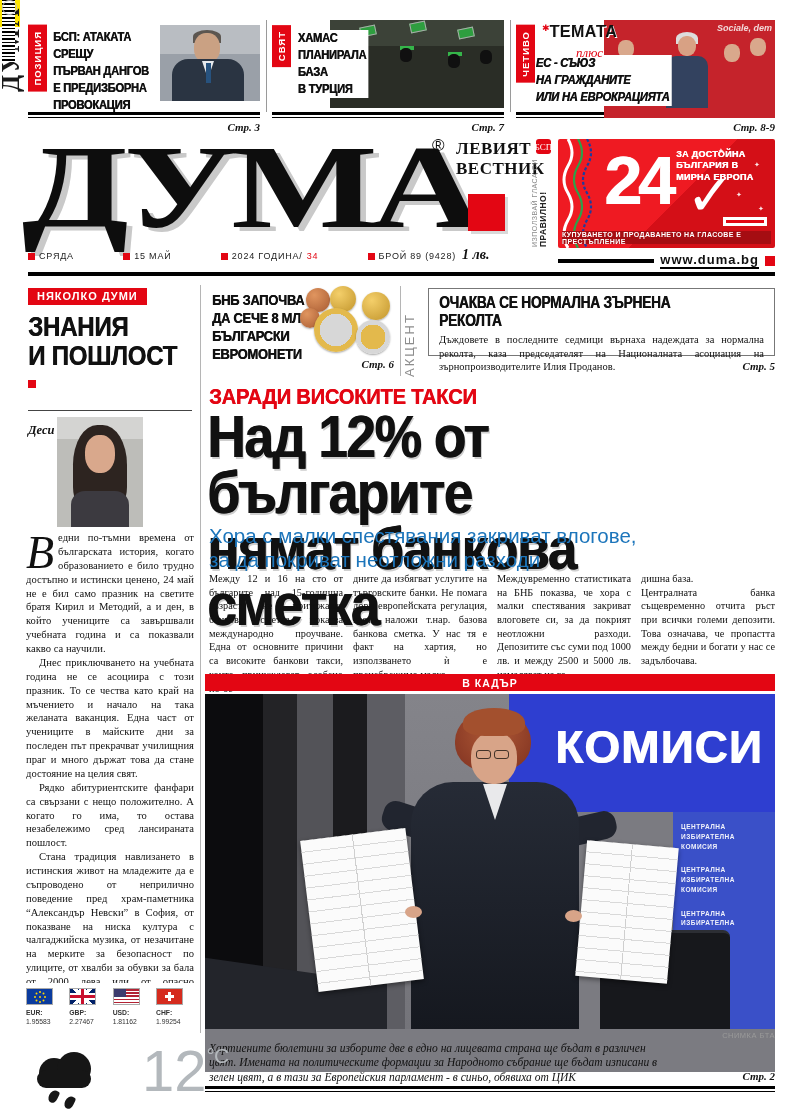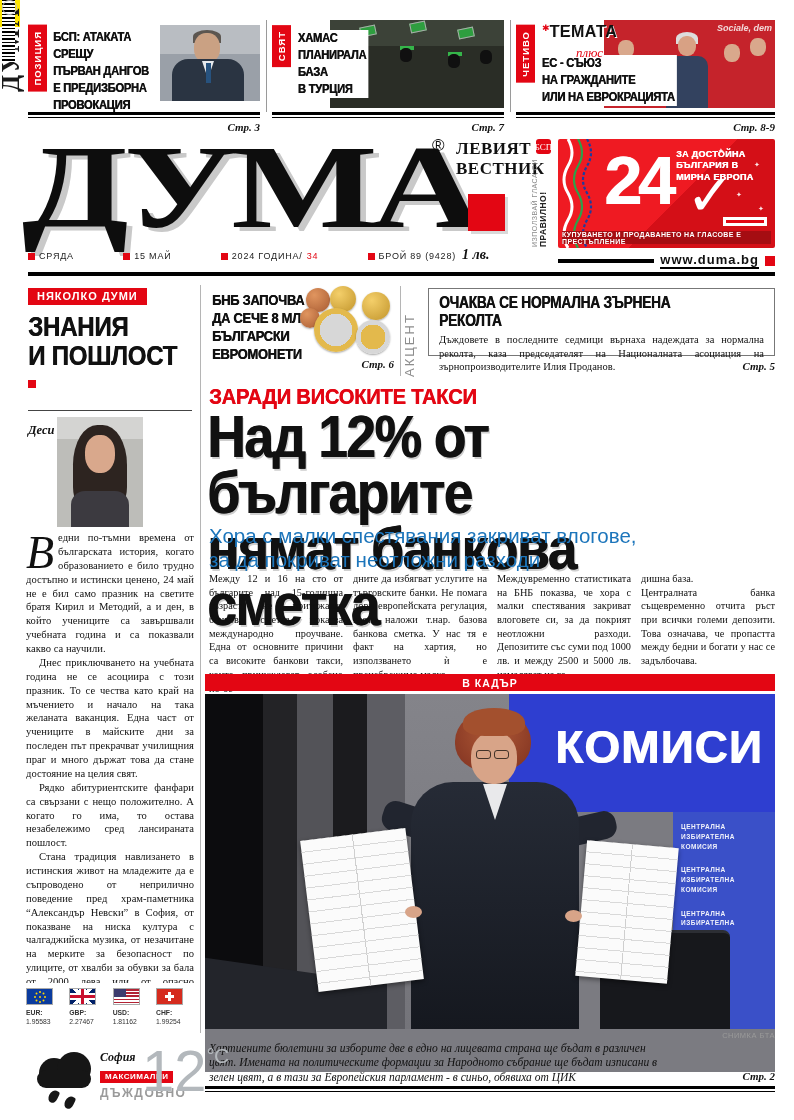--- a/index.html
+++ b/index.html
@@ -35,21 +35,21 @@
   .photo1 .hair { position:absolute; left:33px; top:5px; width:28px; height:13px; background:#5c5650; border-radius:50% 50% 0 0; }
   .photo1 .suit { position:absolute; left:12px; top:34px; width:72px; height:42px; background:#2a3442; border-radius:16px 16px 0 0; }
   .photo1 .shirt { position:absolute; left:42px; top:36px; width:12px; height:18px; background:#e8eaec; clip-path:polygon(0 0,100% 0,50% 100%); }
   .photo1 .tie { position:absolute; left:46px; top:38px; width:5px; height:20px; background:#27527e; }
 
   .photo2 { left:58px; top:0; width:174px; height:88px; background:linear-gradient(180deg,#3c4238 0 30%, #2a2d26 30% 100%); }
   .photo2 .flag { position:absolute; width:16px; height:10px; background:#2e9e3f; transform:rotate(-12deg); }
   .photo2 .mask { position:absolute; width:12px; height:14px; background:#101010; border-radius:40%; }
   .photo2 .band { position:absolute; width:14px; height:4px; background:#35b54a; }
 
-  .photo3 { left:88px; top:0; width:171px; height:88px; background:linear-gradient(180deg,#c5232b 0 100%); }
+  .photo3 { left:88px; top:0; width:171px; height:98px; background:linear-gradient(180deg,#c5232b 0 100%); }
   .photo3 .txt { position:absolute; right:3px; top:3px; color:#f3d9d9; font-family:"Liberation Sans",sans-serif; font-size:9px; font-weight:bold; font-style:italic; }
   .photo3 .head { position:absolute; width:16px; height:18px; background:#d9a88c; border-radius:45%; }
   .photo3 .spk-hair { position:absolute; left:72px; top:12px; width:22px; height:12px; background:#dddddd; border-radius:50% 50% 0 0; }
   .photo3 .spk-head { position:absolute; left:74px; top:16px; width:18px; height:20px; background:#d8a184; border-radius:45%; }
   .photo3 .spk-suit { position:absolute; left:62px; top:36px; width:42px; height:52px; background:#33425f; border-radius:10px 10px 0 0; }
   .brand3 { position:absolute; left:26px; top:3px; z-index:4; }
   .brand3 .star { color:#e30613; font-size:9px; vertical-align:top; }
   .brand3 .word { font-family:"Liberation Sans",sans-serif; font-weight:bold; font-size:16px; letter-spacing:.5px; color:#111; text-shadow:1px 1px 0 #fff,.5px 0 0 #111; }
   .brand3 .script { position:absolute; left:34px; top:22px; color:#e30613; font-style:italic; font-size:13px; font-family:"Liberation Serif",serif; }
 
@@ -258,21 +258,21 @@
         <div class="head" style="left:120px;top:24px;"></div>
         <div class="head" style="left:146px;top:18px;"></div>
       <div class="spk-hair"></div>
         <div class="spk-head"></div>
         <div class="spk-suit"></div>
     </div>
     <div class="brand3">
       <span class="star">✱</span><span class="word">ТЕМАТА</span>
       <span class="script">плюс</span>
     </div>
-    <div class="t-head" style="left:25px; top:35px; width:170px;"><span class="cond heavy pre chipline">ЕС - СЪЮЗ
+    <div class="t-head" style="left:19px; top:35px; width:170px;font-style:italic;"><span class="cond heavy pre chipline">ЕС - СЪЮЗ
 НА ГРАЖДАНИТЕ
 ИЛИ НА ЕВРОКРАЦИЯТА</span></div>
     <div class="t-dline dline"></div>
     <div class="t-page pageref">Стр. 8-9</div>
   </div>
 
   <div class="abs vsep" style="left:266px;"></div>
   <div class="abs vsep" style="left:510px;"></div>
 
   <div class="abs logo">ДУМА</div>
@@ -468,20 +468,15 @@
     </div>
   </div>
 
   <div class="abs wx-cloud">
     <div class="c1"></div>
       <div class="c2"></div>
       <div class="base"></div>
     <div class="drop d1"></div>
       <div class="drop d2"></div>
   </div>
-  <div class="abs wx-text">
-    <div class="wx-city">София</div>
-    <div class="wx-badge">МАКСИМАЛНИ</div>
-    <div class="wx-cond">ДЪЖДОВНО</div>
-  </div>
   <div class="abs wx-temp"><span>12</span><span class="unit">°C</span></div>
 
 </div>
 
 </body></html>

